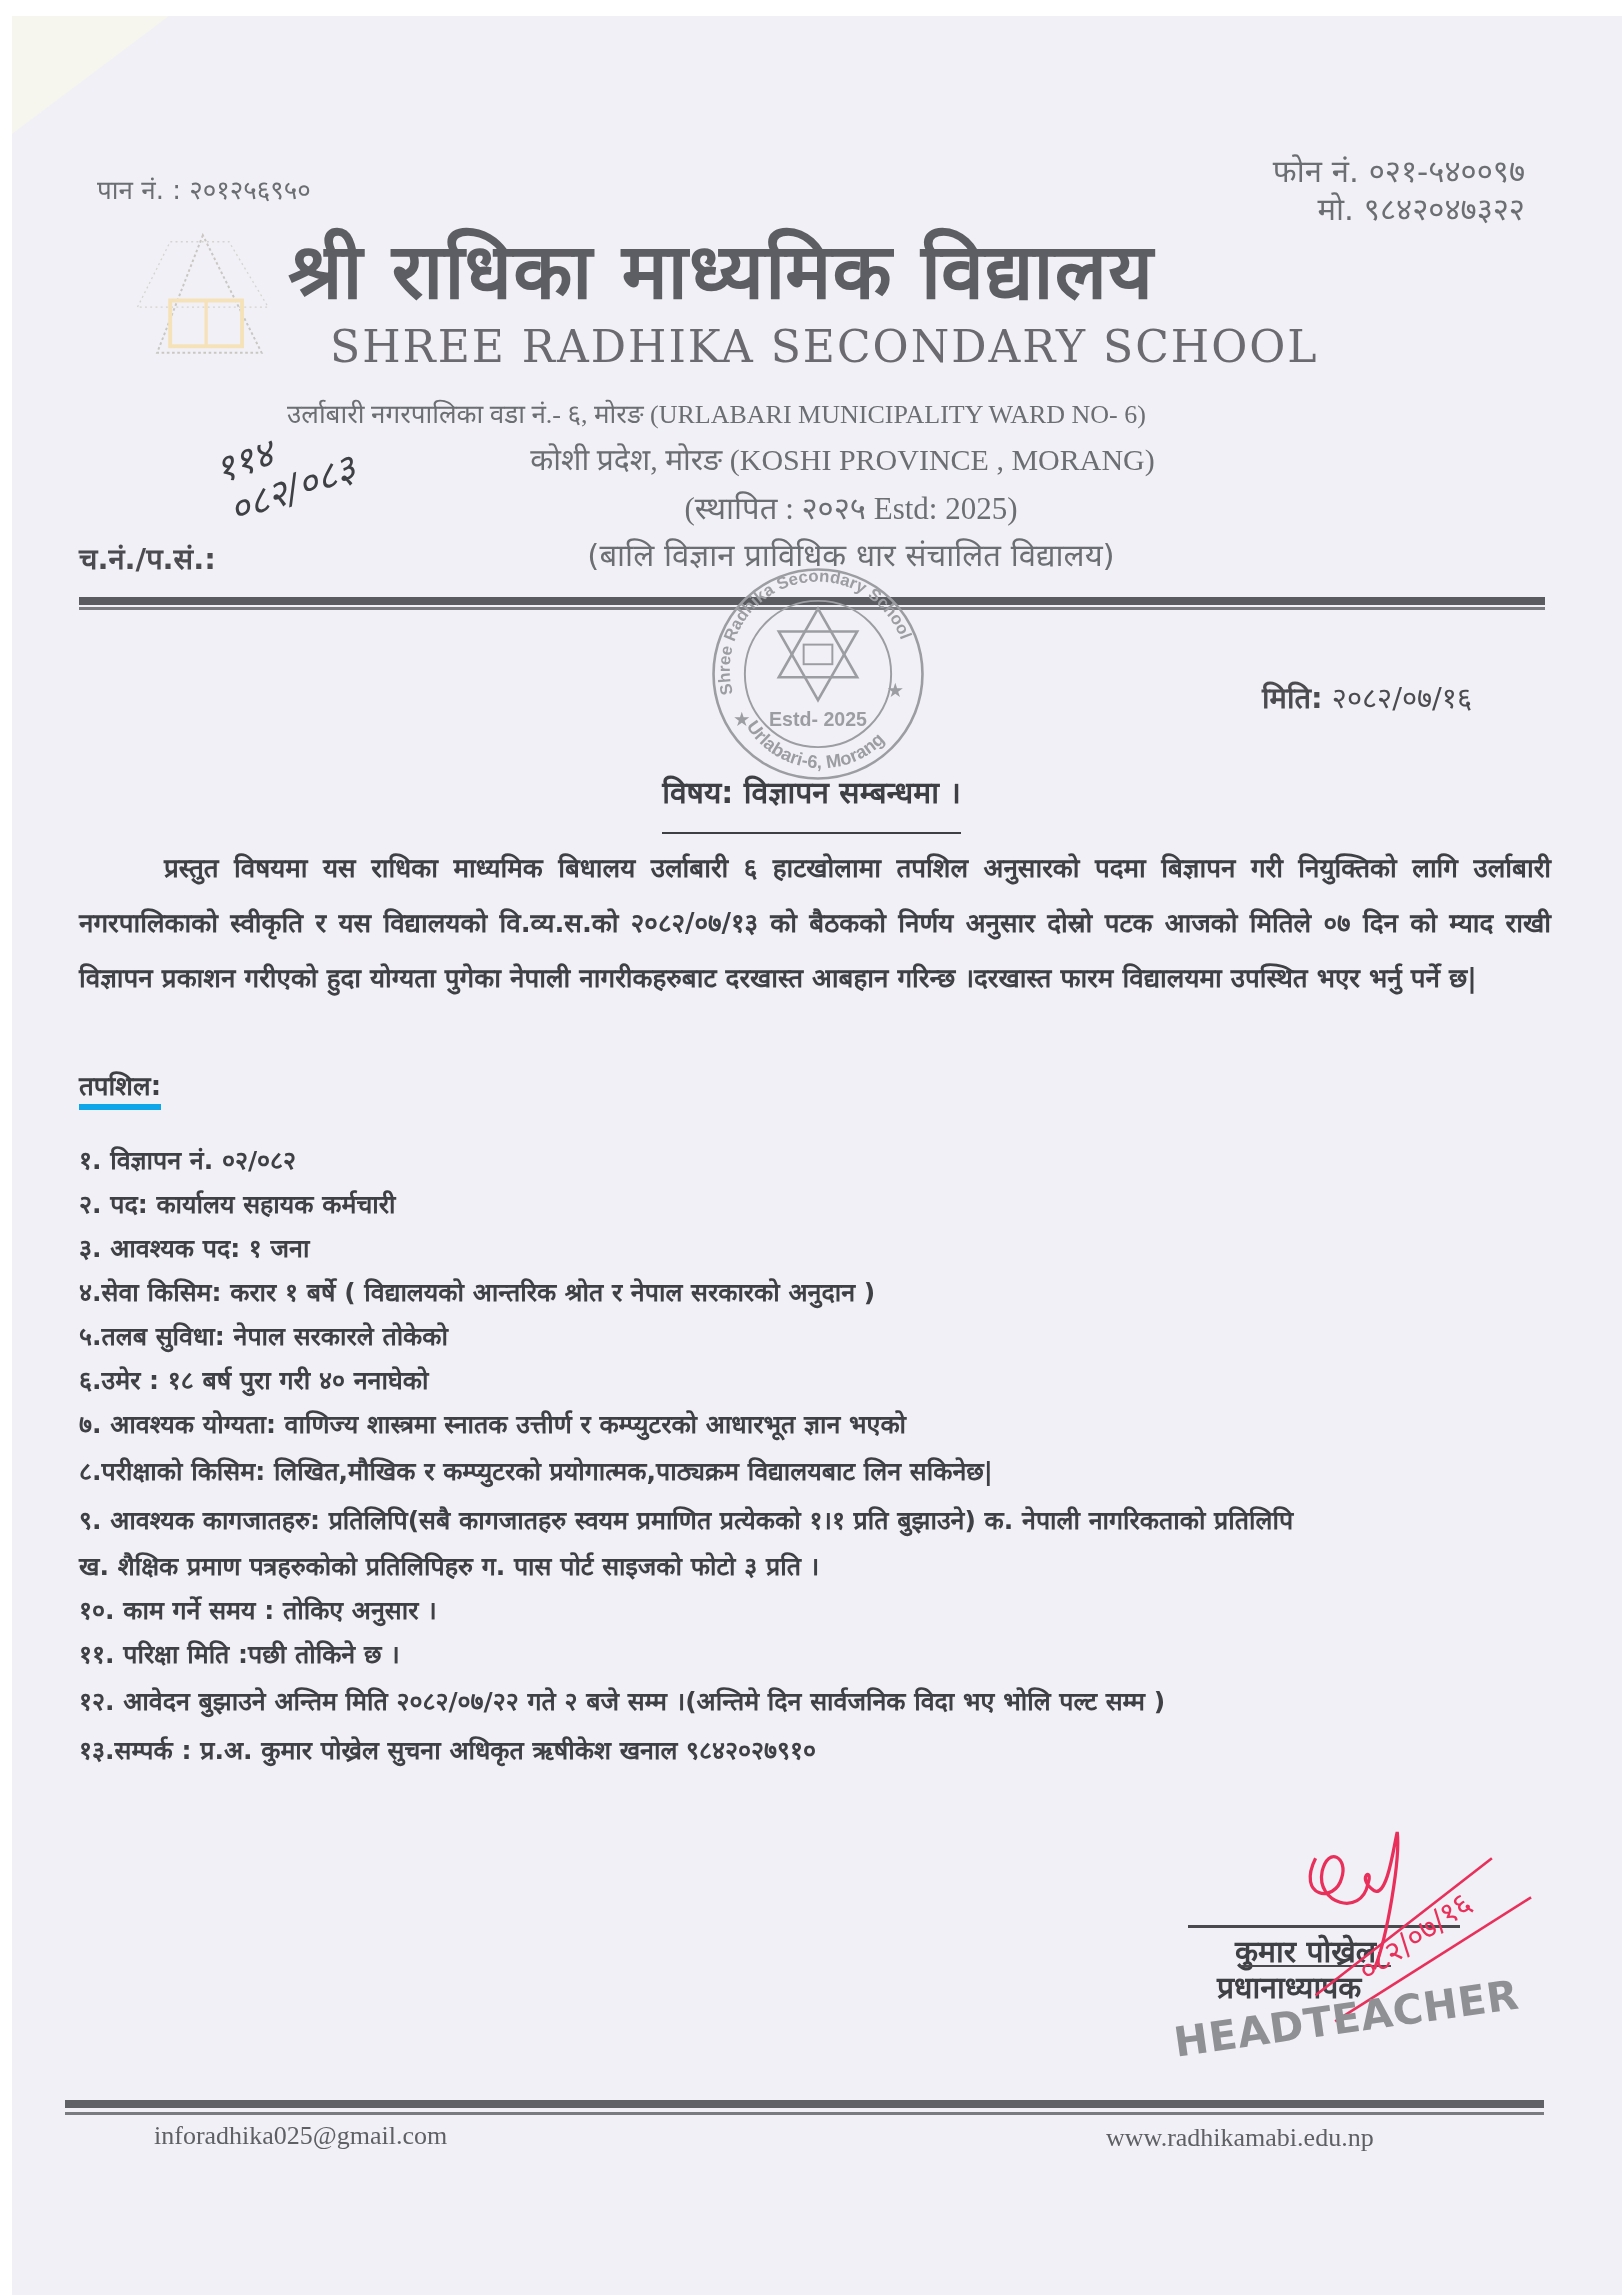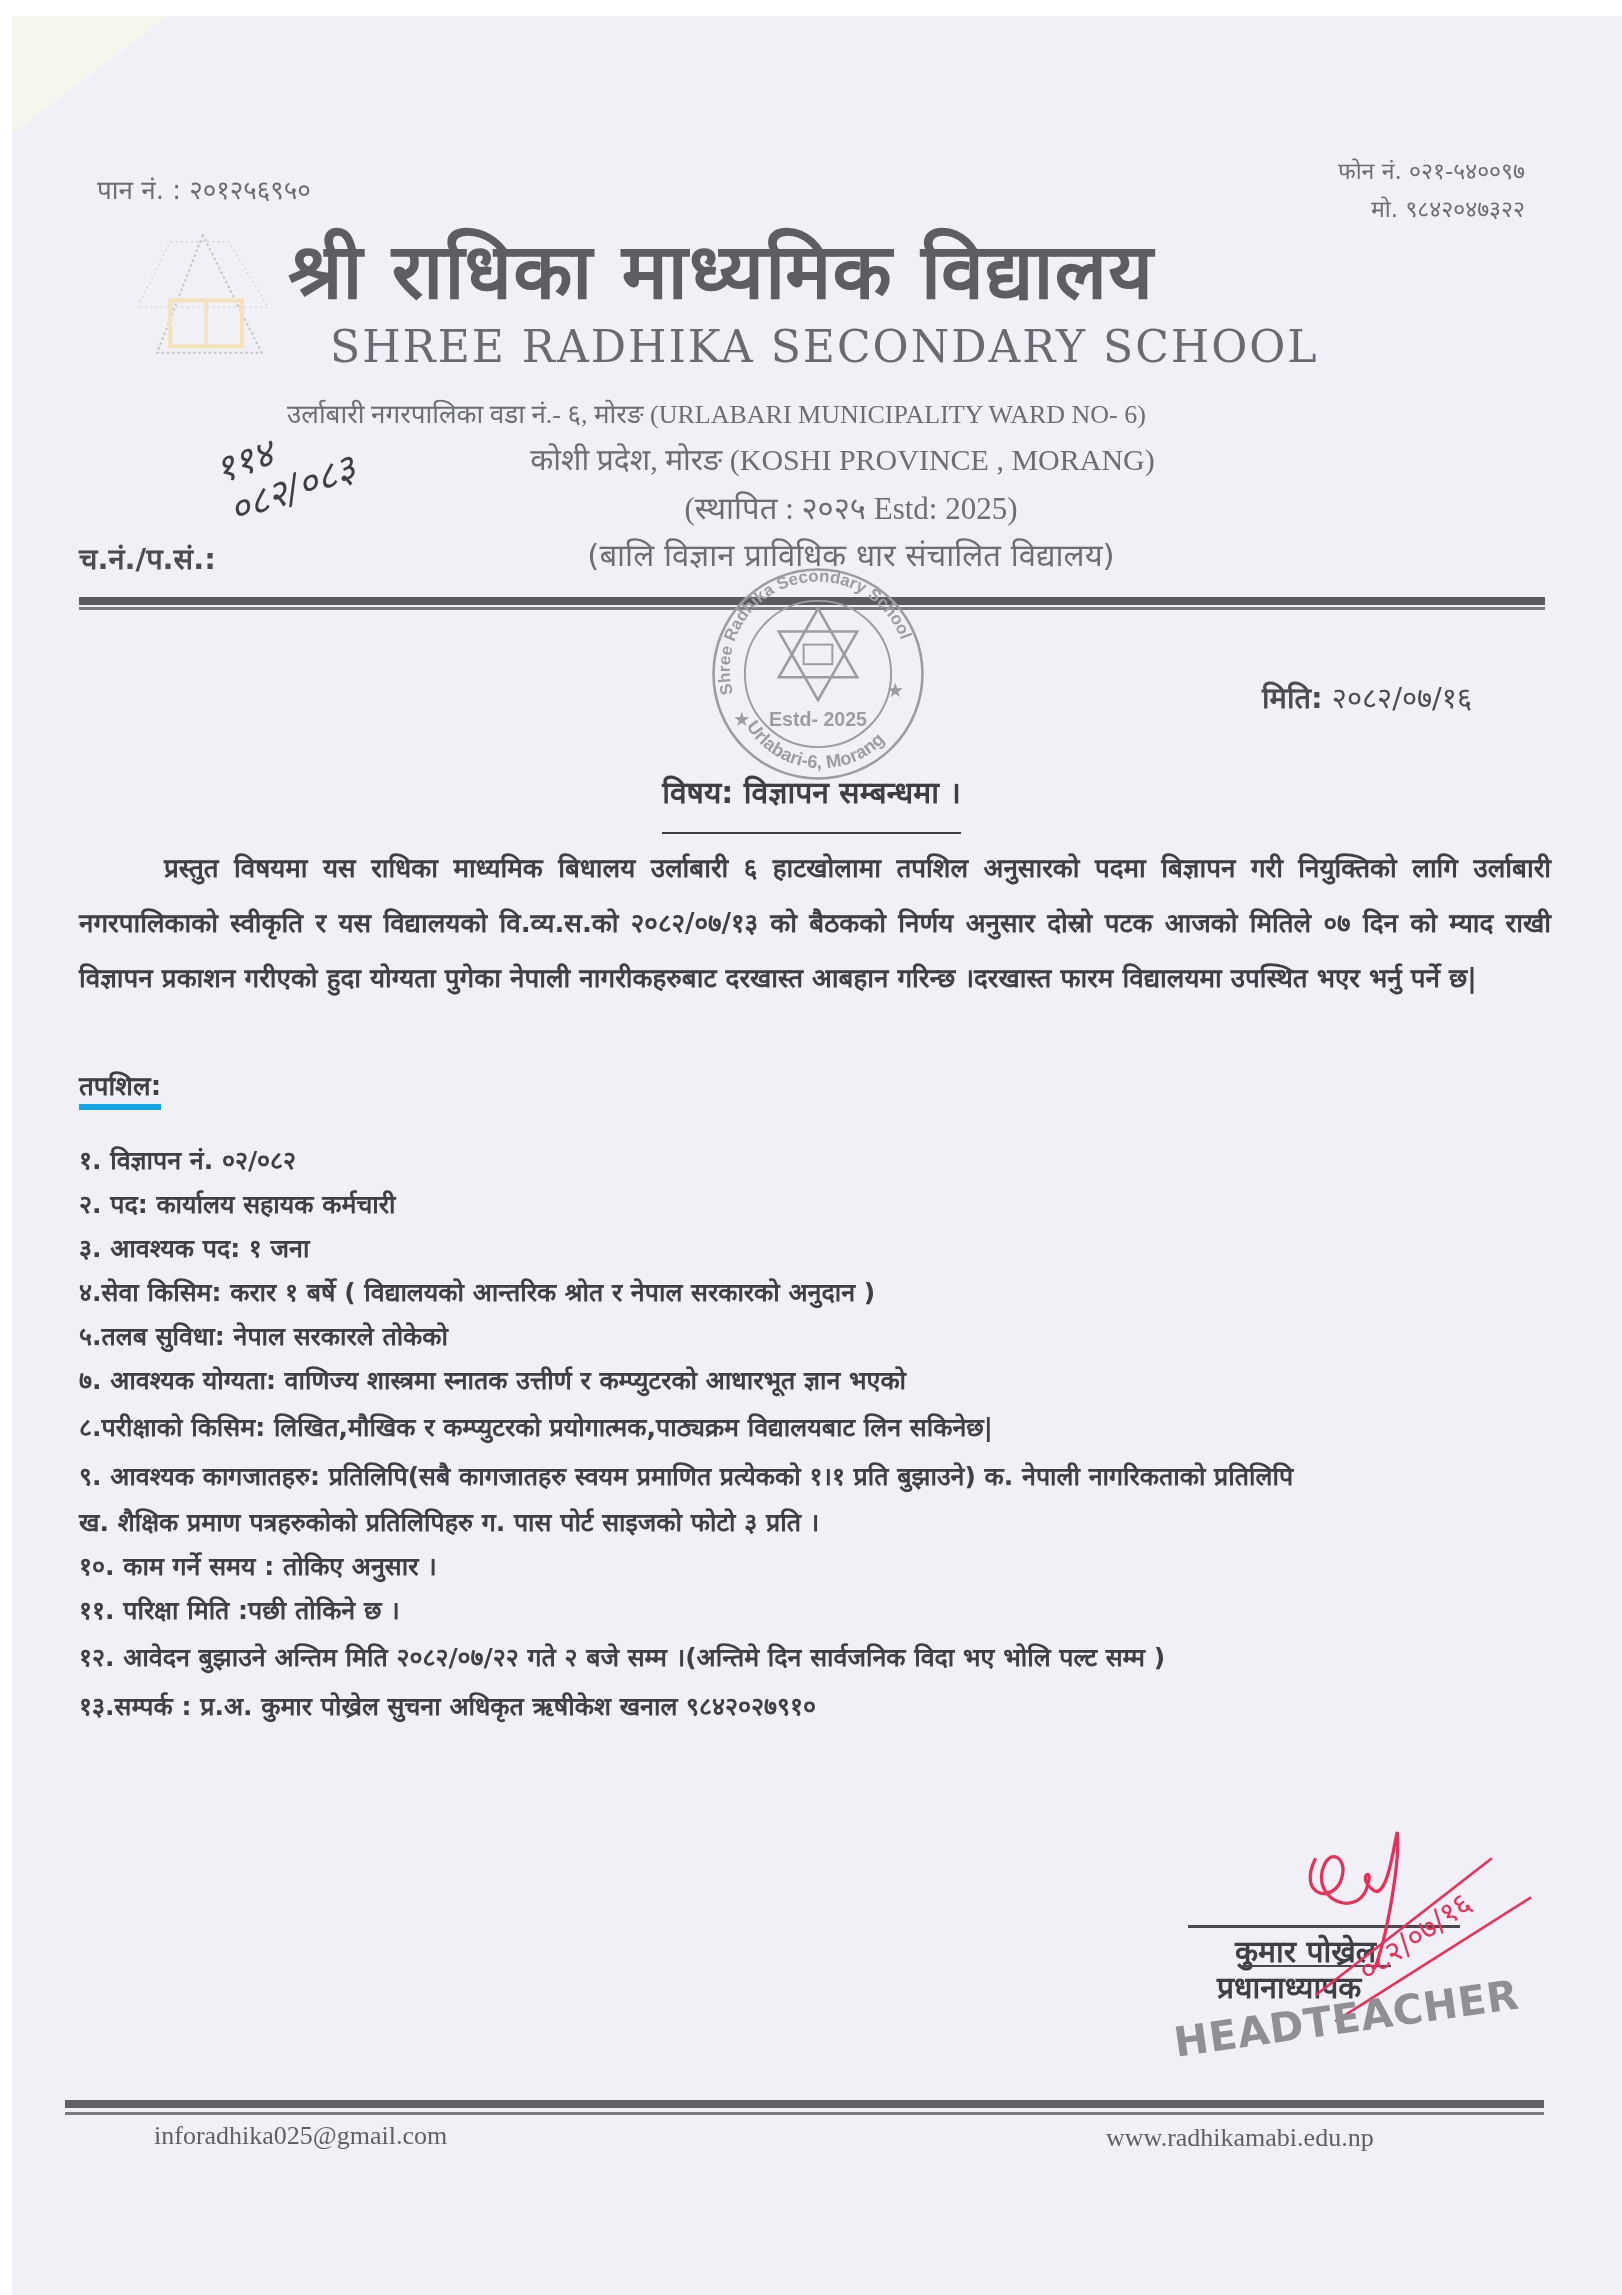--- a/index.html
+++ b/index.html
@@ -16,21 +16,21 @@
     background: #f1f0f7;
   }
   .fold {
     position: absolute; left: 11.8px; top: 15.7px; width: 0; height: 0;
     border-top: 118px solid #f6f6ee;
     border-right: 157px solid transparent;
   }
   .abs { position: absolute; white-space: nowrap; }
 
   .pan { left: 97px; top: 171px; font-size: 26px; color: #6b6e72; }
-  .phone { right: 98px; top: 152px; font-size: 23px; color: #6b6e72; text-align: right; line-height: 38px; }
+  .phone { right: 98px; top: 152px; font-size: 31px; color: #6b6e72; text-align: right; line-height: 38px; }
 
   .logo { left: 131px; top: 222px; width: 209px; height: 144px; }
 
   .title-np { left: 288px; top: 216px; font-size: 77px; font-weight: bold; color: #5d5e63; letter-spacing: 1.3px; }
   .title-en { left: 330px; top: 321px; font-size: 44px; font-family: "DejaVu Serif", serif; color: #6a6a70; letter-spacing: 2px; }
 
   .addr1 { left: 287px; top: 395px; font-size: 26px; color: #6b6e72; font-family: "Liberation Serif", serif; }
   .addr2 { left: 0; width: 1623px; text-align: center; top: 438px; font-size: 30px; color: #6b6e72; font-family: "Liberation Serif", serif; padding-left: 62px; box-sizing: border-box; }
   .estd  { left: 0; width: 1623px; text-align: center; top: 486px; font-size: 31px; color: #6b6e72; font-family: "Liberation Serif", serif; padding-left: 79px; box-sizing: border-box; }
   .stream{ left: 0; width: 1623px; text-align: center; top: 533px; font-size: 31px; color: #6b6e72; padding-left: 79px; box-sizing: border-box; }
@@ -133,20 +133,21 @@
 <div class="abs para">प्रस्तुत विषयमा यस राधिका माध्यमिक बिधालय उर्लाबारी ६ हाटखोलामा तपशिल अनुसारको पदमा बिज्ञापन गरी नियुक्तिको लागि उर्लाबारी नगरपालिकाको स्वीकृति र यस विद्यालयको वि.व्य.स.को २०८२/०७/१३ को बैठकको निर्णय अनुसार दोस्रो  पटक आजको मितिले ०७ दिन को म्याद राखी विज्ञापन प्रकाशन गरीएको हुदा योग्यता पुगेका नेपाली नागरीकहरुबाट दरखास्त आबहान गरिन्छ ।दरखास्त फारम विद्यालयमा उपस्थित भएर भर्नु पर्ने छ|</div>
 
 <div class="abs tapsil">तपशिल:</div>
 
 <div class="abs items">
   <div>१. विज्ञापन नं. ०२/०८२</div>
   <div>२. पद:   कार्यालय सहायक कर्मचारी</div>
   <div>३. आवश्यक पद:  १ जना</div>
   <div>४.सेवा किसिम: करार १ बर्षे ( विद्यालयको  आन्तरिक श्रोत र नेपाल सरकारको अनुदान  )</div>
   <div>५.तलब सुविधा: नेपाल सरकारले तोकेको</div>
+  <div>६.उमेर : १८ बर्ष पुरा गरी ४० ननाघेको</div>
   <div>७. आवश्यक योग्यता: वाणिज्य शास्त्रमा स्नातक उत्तीर्ण र कम्प्युटरको आधारभूत ज्ञान भएको</div>
   <div class="gap">८.परीक्षाको किसिम:  लिखित,मौखिक र कम्प्युटरको प्रयोगात्मक,पाठ्यक्रम विद्यालयबाट लिन सकिनेछ|</div>
   <div class="gap">९. आवश्यक कागजातहरु:  प्रतिलिपि(सबै कागजातहरु स्वयम प्रमाणित प्रत्येकको १।१ प्रति बुझाउने)  क. नेपाली नागरिकताको प्रतिलिपि</div>
   <div>ख. शैक्षिक प्रमाण पत्रहरुकोको प्रतिलिपिहरु     ग. पास पोर्ट साइजको फोटो ३ प्रति ।</div>
   <div>१०. काम गर्ने  समय : तोकिए अनुसार  ।</div>
   <div>११. परिक्षा मिति :पछी तोकिने छ ।</div>
   <div class="gap">१२. आवेदन बुझाउने अन्तिम मिति २०८२/०७/२२ गते २ बजे सम्म ।(अन्तिमे दिन सार्वजनिक विदा भए भोलि पल्ट सम्म )</div>
   <div class="gap">१३.सम्पर्क : प्र.अ. कुमार पोख्रेल   सुचना अधिकृत   ऋषीकेश  खनाल      ९८४२०२७९१०</div>
 </div>
 

